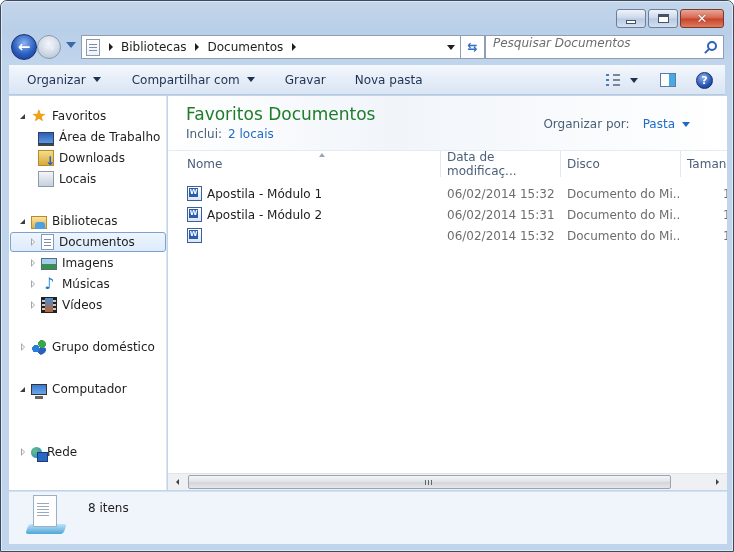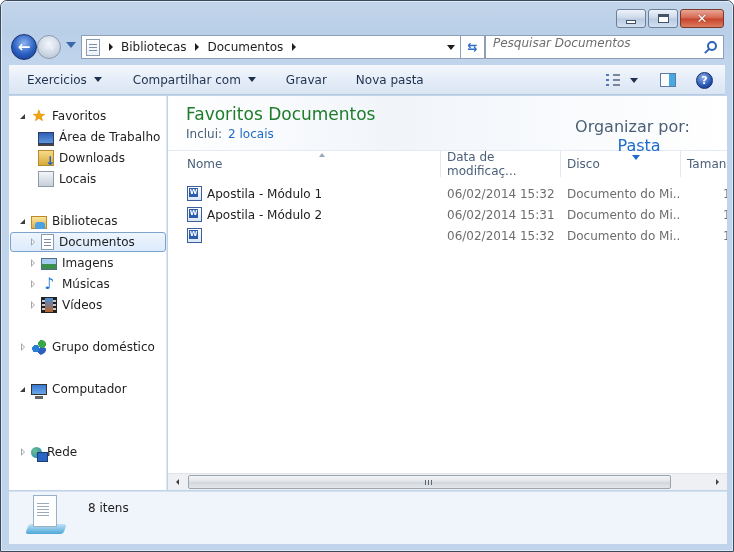--- a/index.html
+++ b/index.html
@@ -109,21 +109,21 @@
   .ico-drive::before { content:""; position:absolute; left:2px; top:-8px; width:8px; height:7px; background: linear-gradient(90deg, #e94b2f 50%, #4caf3f 50%); }
   .ico-network { border-radius:50%; background: radial-gradient(circle at 35% 35%, #6cc08a, #1f7fc9); width:11px !important; height:11px !important; }
   .ico-network::after { content:""; position:absolute; left:6px; top:5px; width:9px; height:8px; background:#2a66c6; border:1px solid #1c3d73; }
 
   
   .content { position:absolute; top:95px; left:167px; width:559px; height:394px; background:#fff; overflow:hidden; }
   .lib-header { position:absolute; left:0; top:0; width:559px; height:55px; background: linear-gradient(90deg, #fff 0%, #f1f5fa 40%, #fff 100%); border-bottom: 1px solid #e4ebf4; }
   .lib-title { position:absolute; left:18px; top:8px; font-size:17px; color:#1e7d2a; }
   .lib-sub { position:absolute; left:18px; top:31px; font-size:12px; color:#4a5f77; }
   .lib-sub a { color:#1f6bc8; text-decoration:none; margin-left:6px; }
-  .arrange { position:absolute; right:37px; top:21px; font-size:16px; color:#4a5f77; display:flex; align-items:center;flex-direction:column; }
+  .arrange { position:absolute; right:37px; top:21px; font-size:12px; color:#4a5f77; display:flex; align-items:center; }
   .arrange .val { color:#1f6bc8; margin-left:13px; }
   .arrange .dd { width:0; height:0; border-left:4px solid transparent; border-right:4px solid transparent; border-top:5px solid #1f6bc8; margin-left:7px; }
 
   .col-headers { position:absolute; left:0; top:55px; width:559px; height:26px; }
   .col-h { position:absolute; top:0; height:26px; font-size:12px; color:#4c607a; display:flex; align-items:center; padding-left:6px; border-right:1px solid #e1e8f1; }
   .sort-arrow { position:absolute; left:138px; top:2px; width:0; height:0; border-left:3px solid transparent; border-right:3px solid transparent; border-bottom:4px solid #98a7b8; }
 
   .row { position:absolute; left:0; width:559px; height:21px; font-size:12px; color:#1e1e1e; }
   .cell { position:absolute; top:0; height:21px; display:flex; align-items:center; white-space:nowrap; overflow:hidden; }
   .cell.muted { color:#6d6d6d; }
@@ -184,21 +184,21 @@
         <span>⇆</span>
       </div>
     <div class="search-box">
       <input type="text" placeholder="Pesquisar Documentos" style="">
       <div class="search-icon"></div>
     </div>
   </div>
 
   <div class="cmd-bar">
     <div class="cmd">
-        <span>Exercicios</span>
+        <span>Organizar</span>
         <span class="dd"></span>
       </div>
     <div class="cmd" style="padding-left:31px">
         <span>Compartilhar com</span>
         <span class="dd"></span>
       </div>
     <div class="cmd" style="padding-left:30px">
         <span>Gravar</span>
       </div>
     <div class="cmd" style="padding-left:29px">

